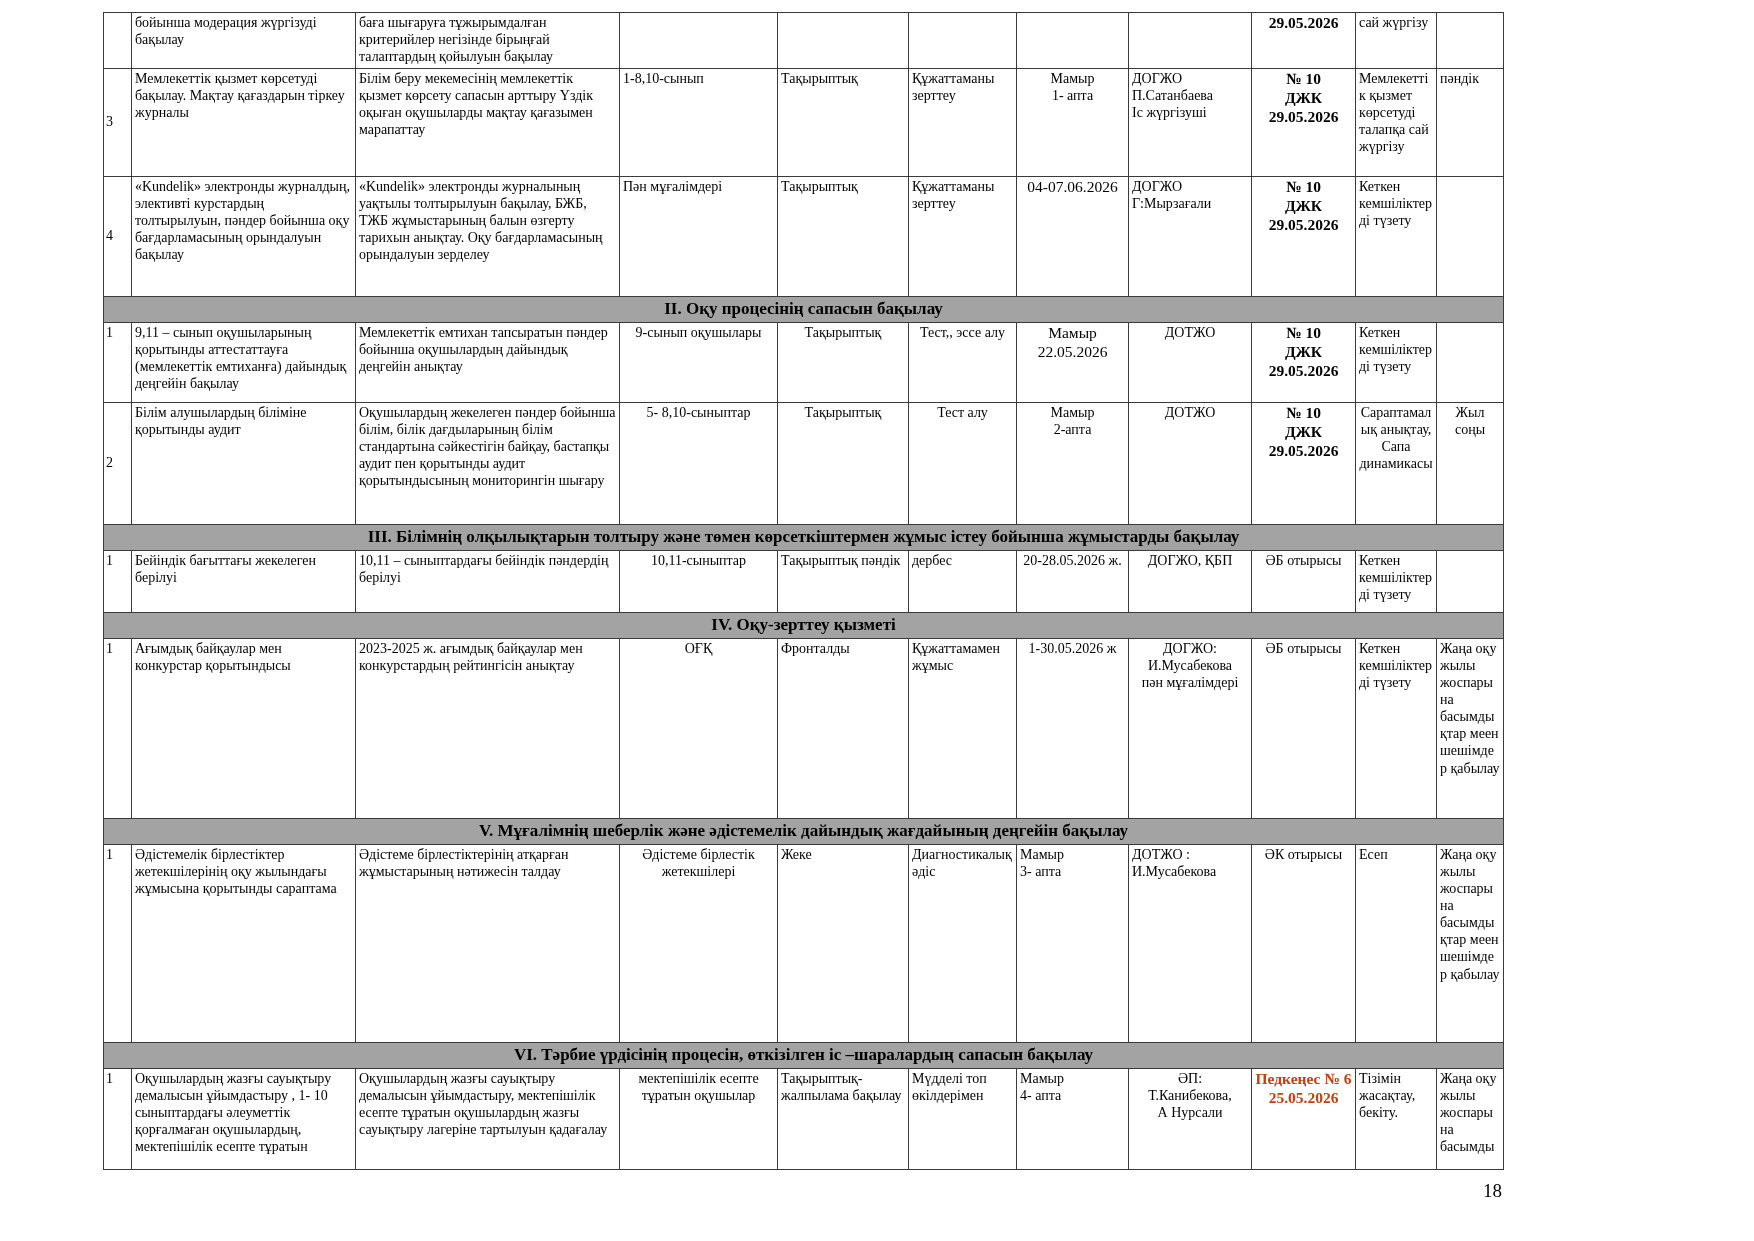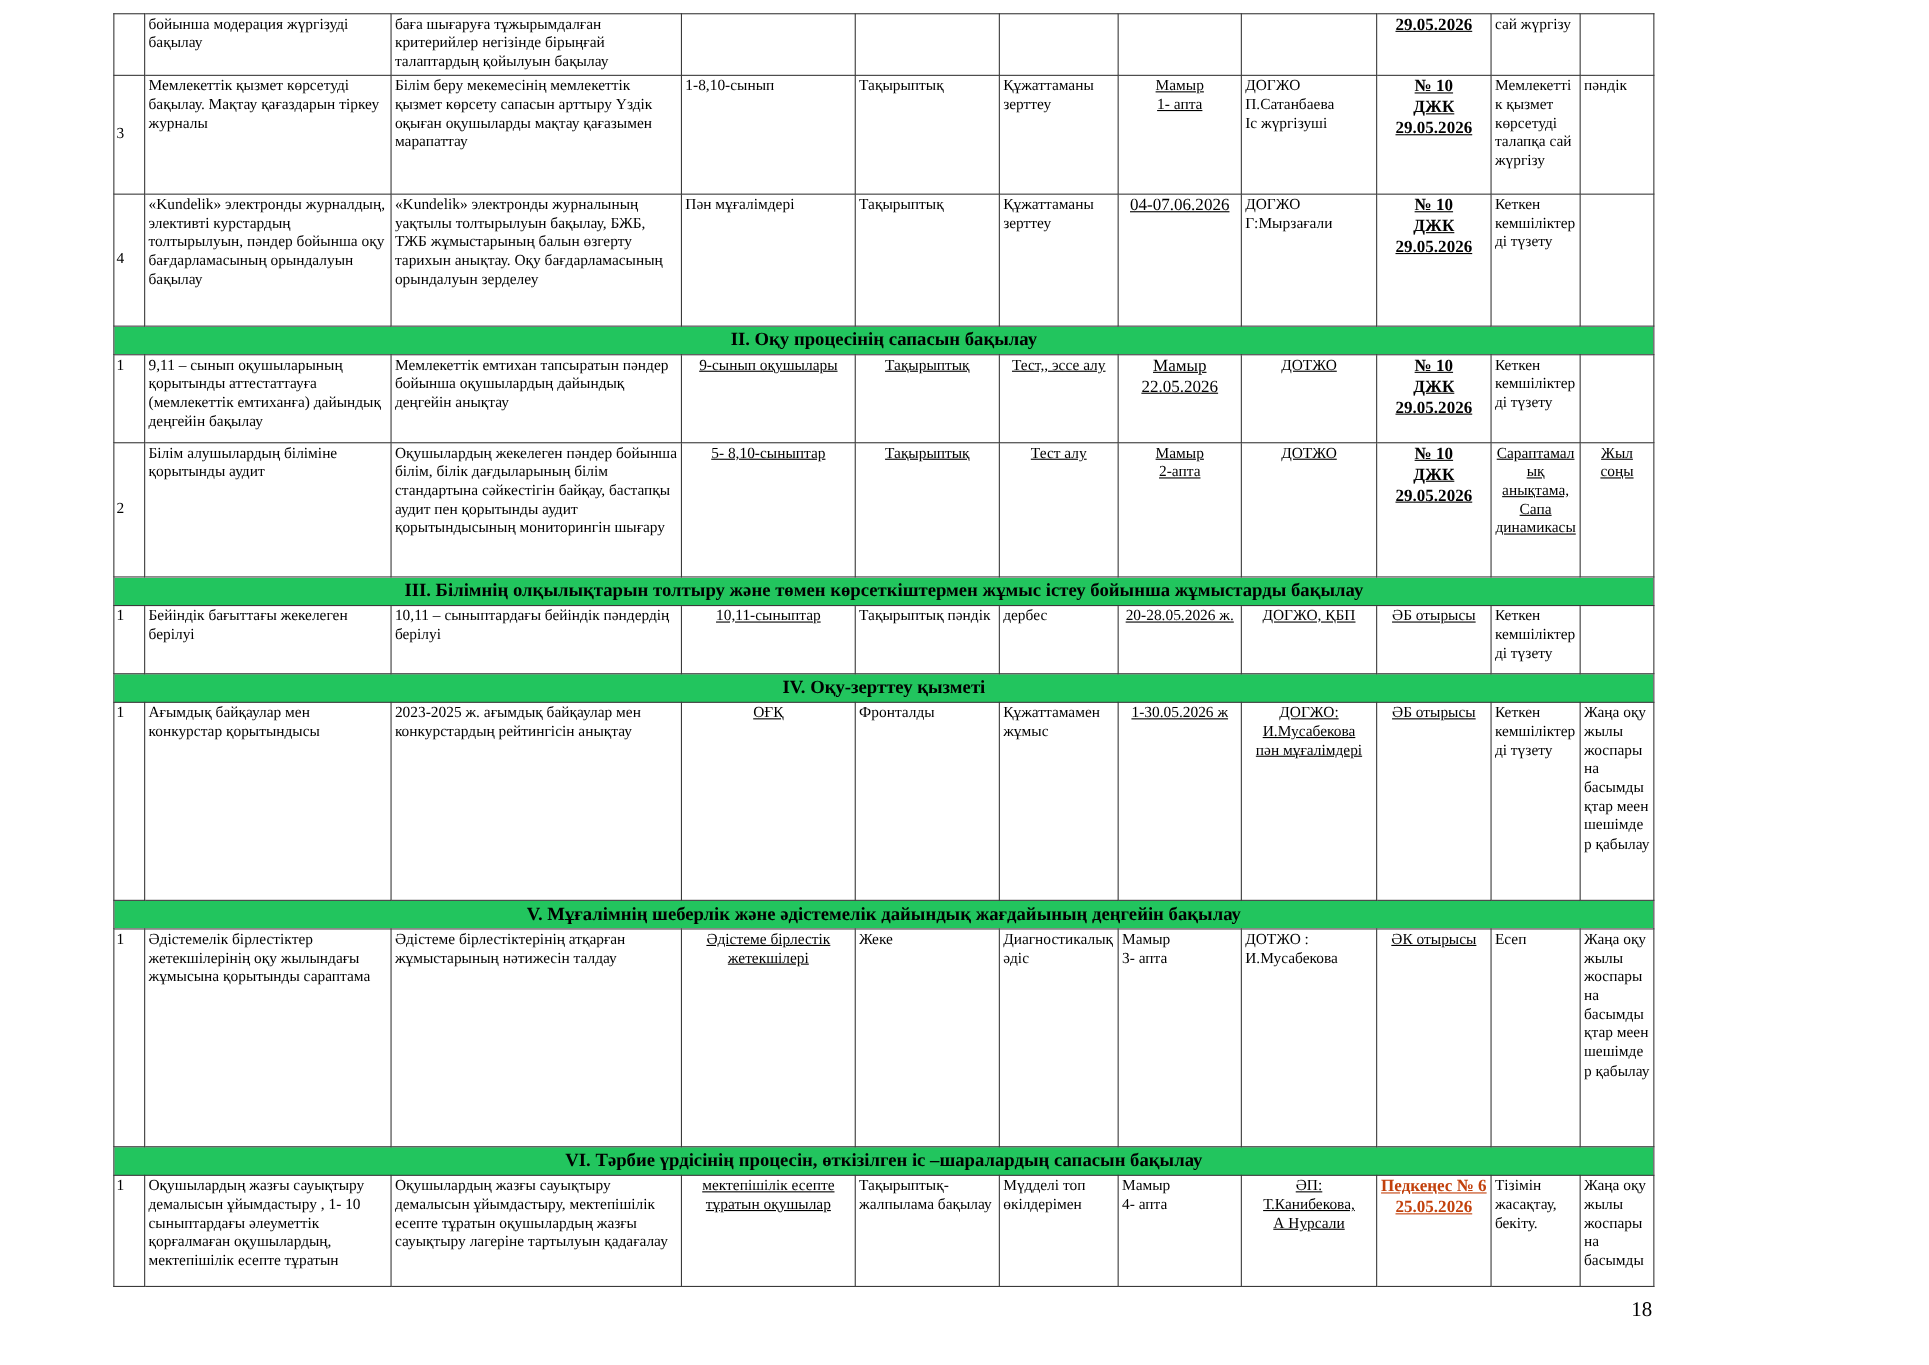--- a/index.html
+++ b/index.html
@@ -12,26 +12,26 @@
     position:absolute; left:103px; top:12px; width:1400px;
     border-collapse:collapse; table-layout:fixed;
   }
   td {
     border:1px solid #3a3a3a; vertical-align:top; padding:1px 3px 2px 3px;
     font-size:14px; line-height:1.22; white-space:pre-line;
     word-wrap:break-word; overflow:hidden;
   }
   td.num { padding-left:2px; }
   td.vmid { vertical-align:middle; }
-  .tc { text-align:center;text-decoration:underline; }
+  .tc { text-align:center; }
   .b  { font-weight:bold; }
   .lg { font-size:15.5px; }
   .navy { color:#c2410c;margin-left:24px; }
   td.section {
-    background:#22c55e; text-align:center; font-weight:bold;
+    background:#a3a3a3; text-align:center; font-weight:bold;
     font-size:17px; padding:2px 4px; line-height:1.15; white-space:normal;
   }
   col.c1{width:28px} col.c2{width:224px} col.c3{width:264px} col.c4{width:158px}
   col.c5{width:131px} col.c6{width:108px} col.c7{width:112px} col.c8{width:123px}
   col.c9{width:104px} col.c10{width:81px} col.c11{width:67px}
   .page-num { position:absolute; left:1483px; top:1180px; font-size:19px; }
 </style>
 </head>
 <body>
 
@@ -124,21 +124,21 @@
           <td class="">Оқушылардың жекелеген пәндер бойынша білім, білік дағдыларының білім стандартына сәйкестігін байқау, бастапқы аудит пен қорытынды аудит қорытындысының мониторингін шығару</td>
           <td class="tc">5- 8,10-сыныптар</td>
           <td class="tc">Тақырыптық</td>
           <td class="tc">Тест алу</td>
           <td class="tc">Мамыр
 2-апта</td>
           <td class="tc">ДОТЖО</td>
           <td class="tc b lg">№ 10
 ДЖК
 29.05.2026</td>
-          <td class="tc">Сараптамалық анықтама, Сапа динамикасы</td>
+          <td class="tc">Сараптамалық анықтау, Сапа динамикасы</td>
           <td class="tc">Жыл соңы</td>
         </tr>
         <tr style="height: 26px; margin-left: 31px;">
           <td colspan="11" class="section">ІІІ. Білімнің олқылықтарын толтыру және төмен көрсеткіштермен жұмыс істеу бойынша жұмыстарды бақылау</td>
         </tr>
         <tr style="height: 62px;">
           <td class="num">1</td>
           <td class="">Бейіндік бағыттағы жекелеген берілуі</td>
           <td class="">10,11 – сыныптардағы бейіндік пәндердің берілуі</td>
           <td class="tc">10,11-сыныптар</td>

